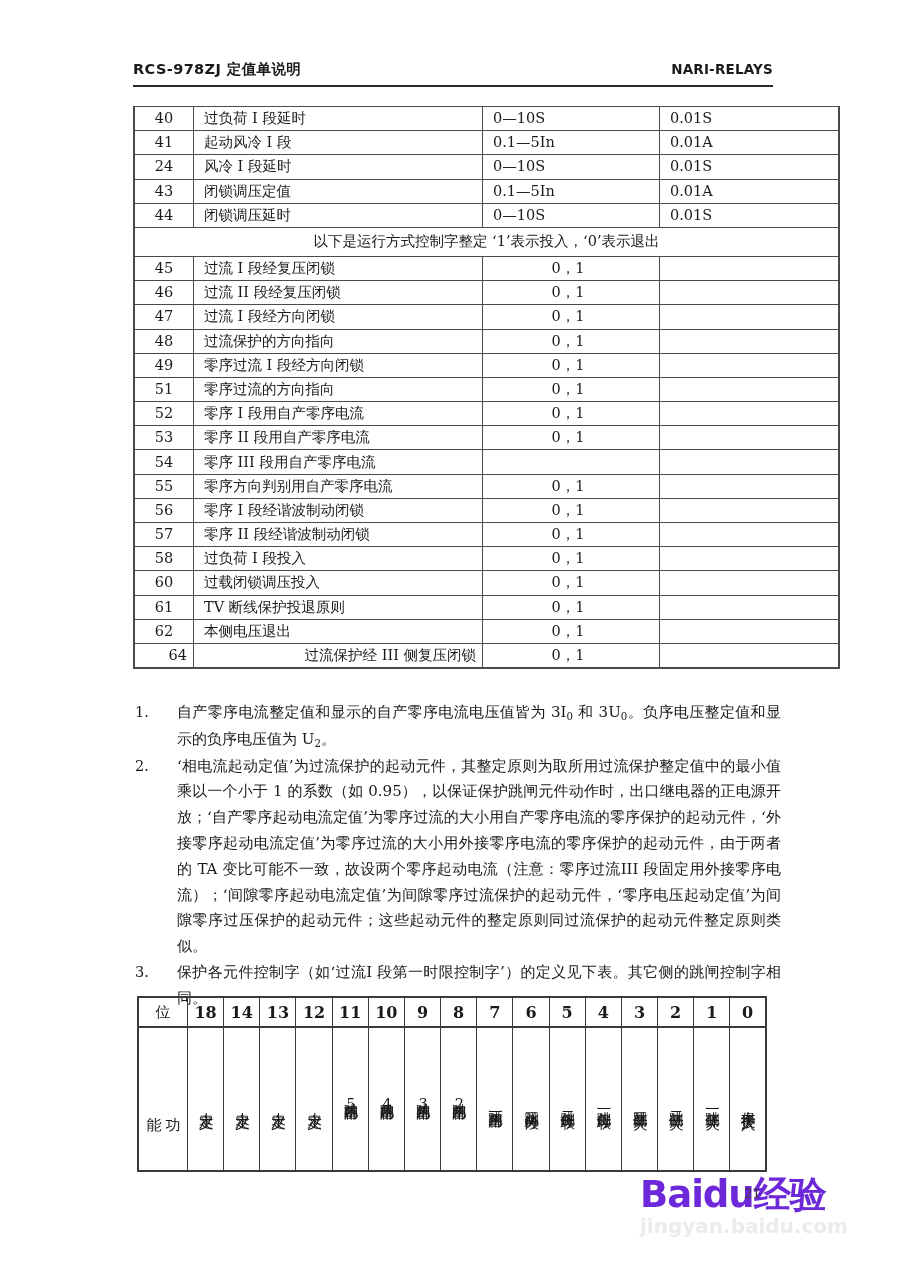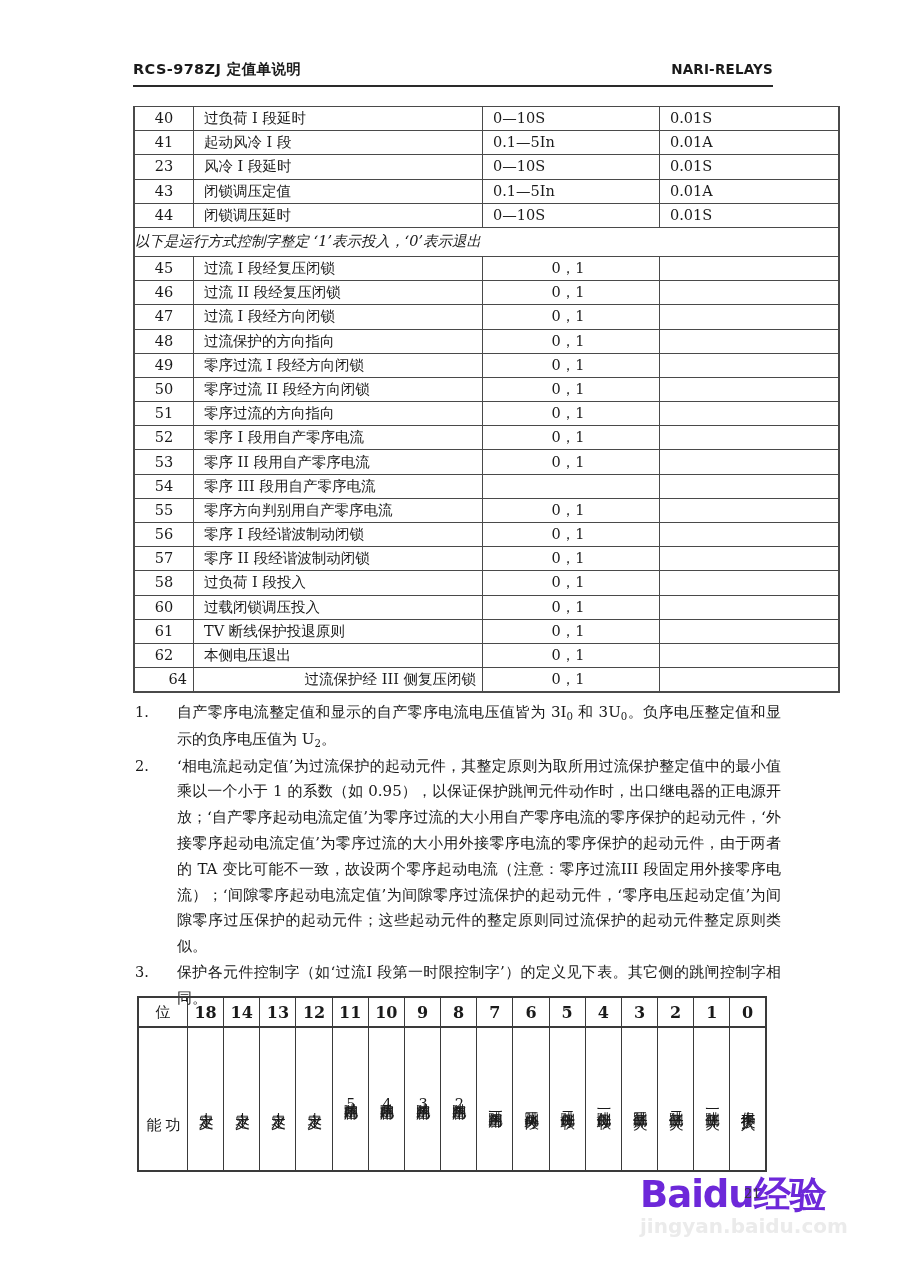--- a/index.html
+++ b/index.html
@@ -88,25 +88,24 @@
   .settings-table .c-step {
     width: 162px;
     padding-left: 10px;
   }
   .settings-table .c-range.center,
   .settings-table .c-range.center-val {
     text-align: center;
     padding-left: 0;
   }
   .settings-table .merged-note {
-    text-align: left;
+    text-align: center;
     font-size: 14.5px;
     height: 24px;
     padding: 2px 0;
-    font-style: italic;
   }
   .settings-table tr.thick-top > td {
     border-top-width: 2px;
   }
   .settings-table tr.thick-bot > td {
     border-bottom-width: 2px;
     text-align: right;
   }
   .settings-table .outer-l { border-left-width: 2px; }
   .settings-table .outer-r { border-right-width: 2px; }
@@ -263,21 +262,21 @@
           <td class="c-range">0—10S</td>
           <td class="c-step outer-r">0.01S</td>
         </tr>
         <tr>
           <td class="c-no outer-l">41</td>
           <td class="c-name">起动风冷 I 段</td>
           <td class="c-range">0.1—5In</td>
           <td class="c-step outer-r">0.01A</td>
         </tr>
         <tr>
-          <td class="c-no outer-l">23</td>
+          <td class="c-no outer-l">24</td>
           <td class="c-name">风冷 I 段延时</td>
           <td class="c-range">0—10S</td>
           <td class="c-step outer-r">0.01S</td>
         </tr>
         <tr>
           <td class="c-no outer-l">43</td>
           <td class="c-name">闭锁调压定值</td>
           <td class="c-range">0.1—5In</td>
           <td class="c-step outer-r">0.01A</td>
         </tr>
@@ -310,26 +309,20 @@
         </tr>
         <tr>
           <td class="c-no outer-l">48</td>
           <td class="c-name">过流保护的方向指向</td>
           <td class="c-range center-val">0，1</td>
           <td class="c-step outer-r"></td>
         </tr>
         <tr>
           <td class="c-no outer-l">49</td>
           <td class="c-name">零序过流 I 段经方向闭锁</td>
-          <td class="c-range center-val">0，1</td>
-          <td class="c-step outer-r"></td>
-        </tr>
-        <tr>
-          <td class="c-no outer-l">50</td>
-          <td class="c-name">零序过流 II 段经方向闭锁</td>
           <td class="c-range center-val">0，1</td>
           <td class="c-step outer-r"></td>
         </tr>
         <tr>
           <td class="c-no outer-l">51</td>
           <td class="c-name">零序过流的方向指向</td>
           <td class="c-range center-val">0，1</td>
           <td class="c-step outer-r"></td>
         </tr>
         <tr>

